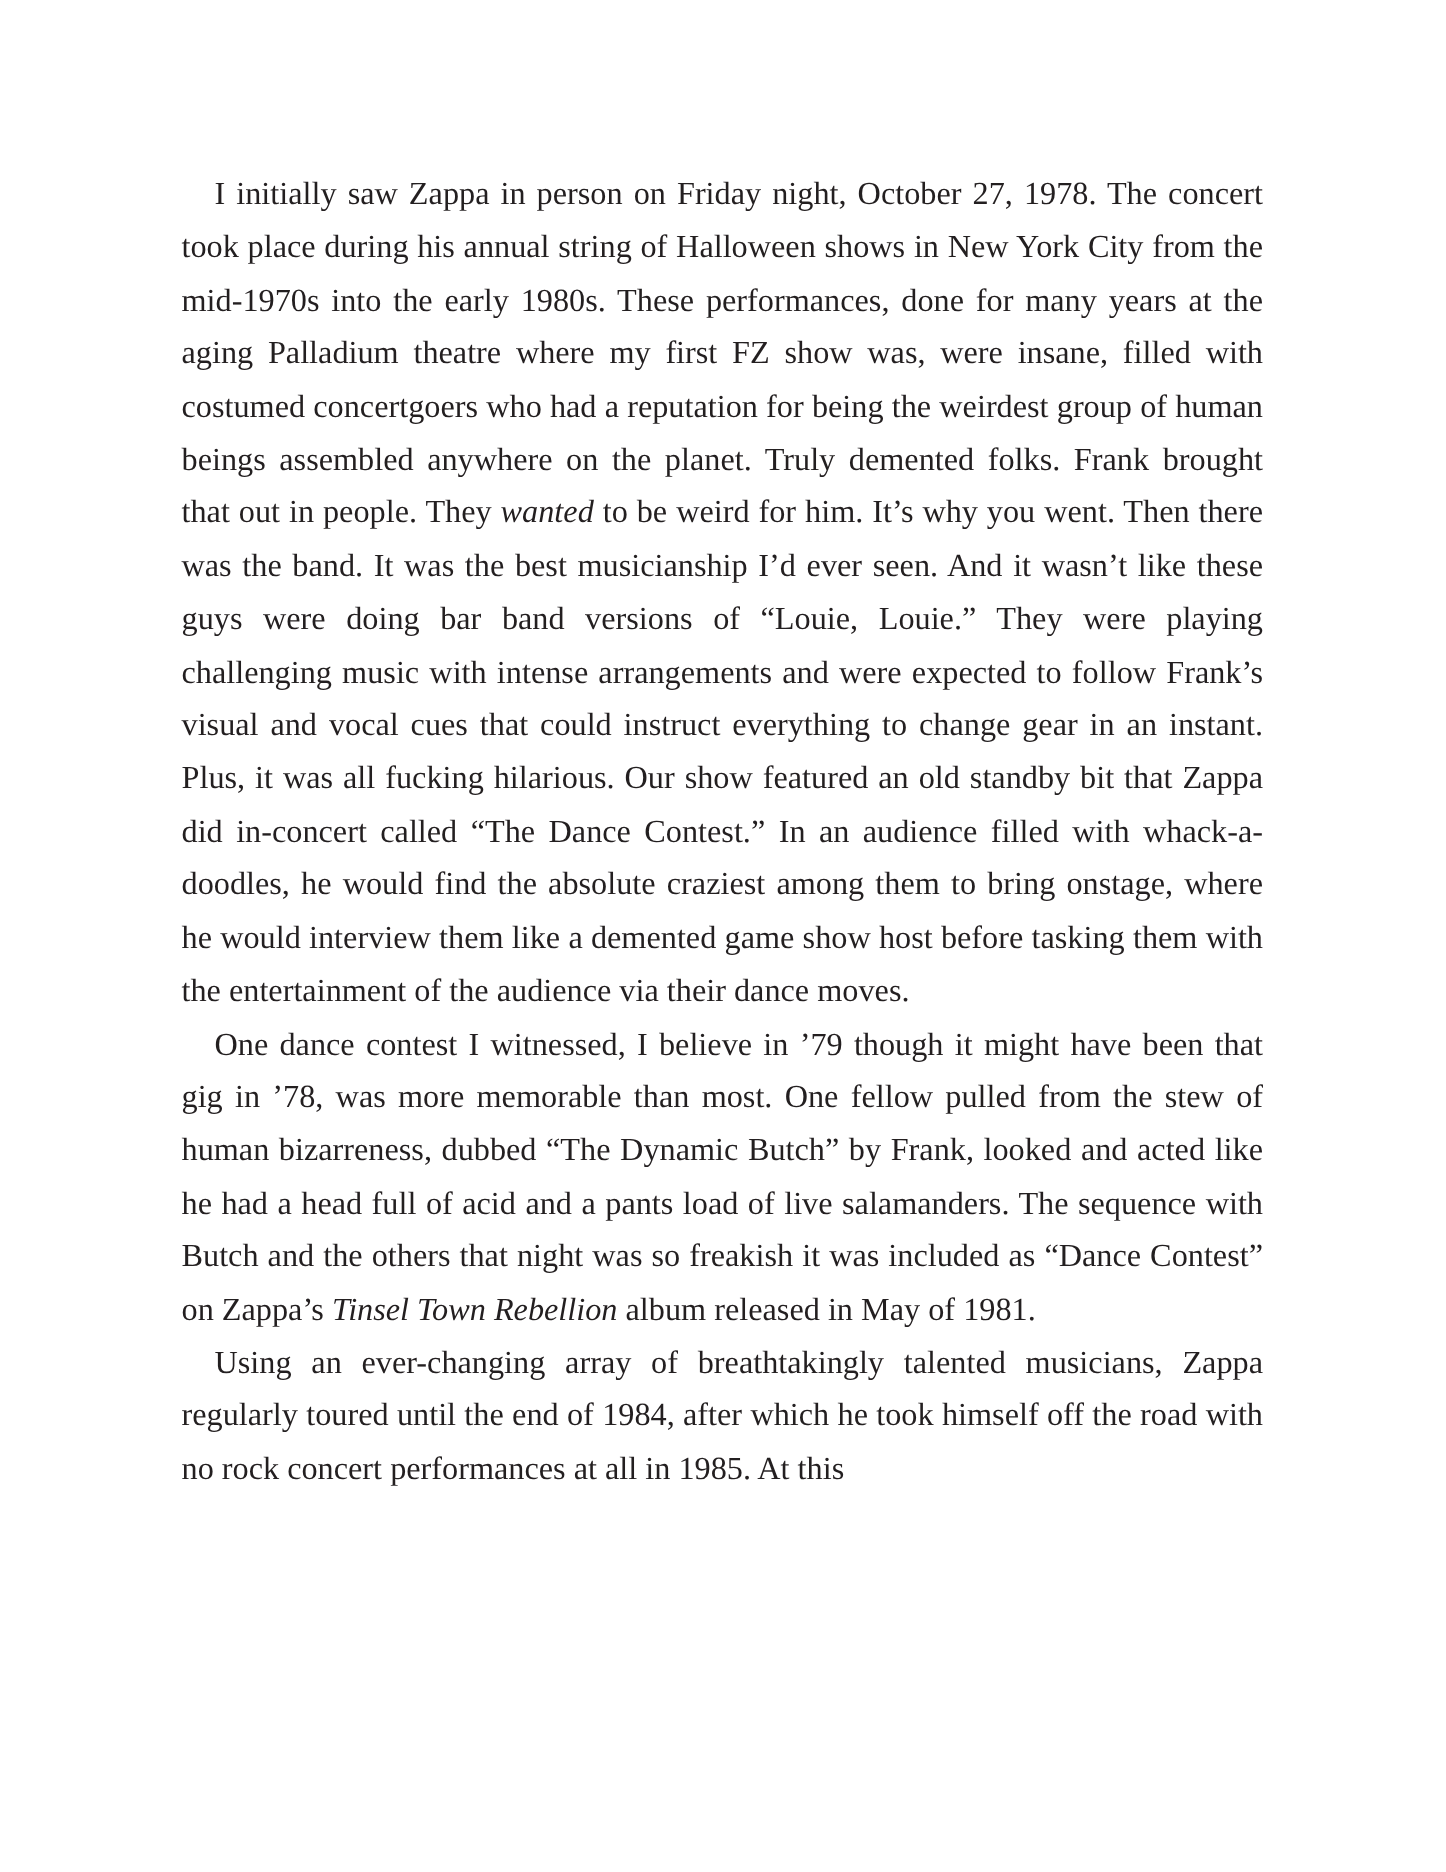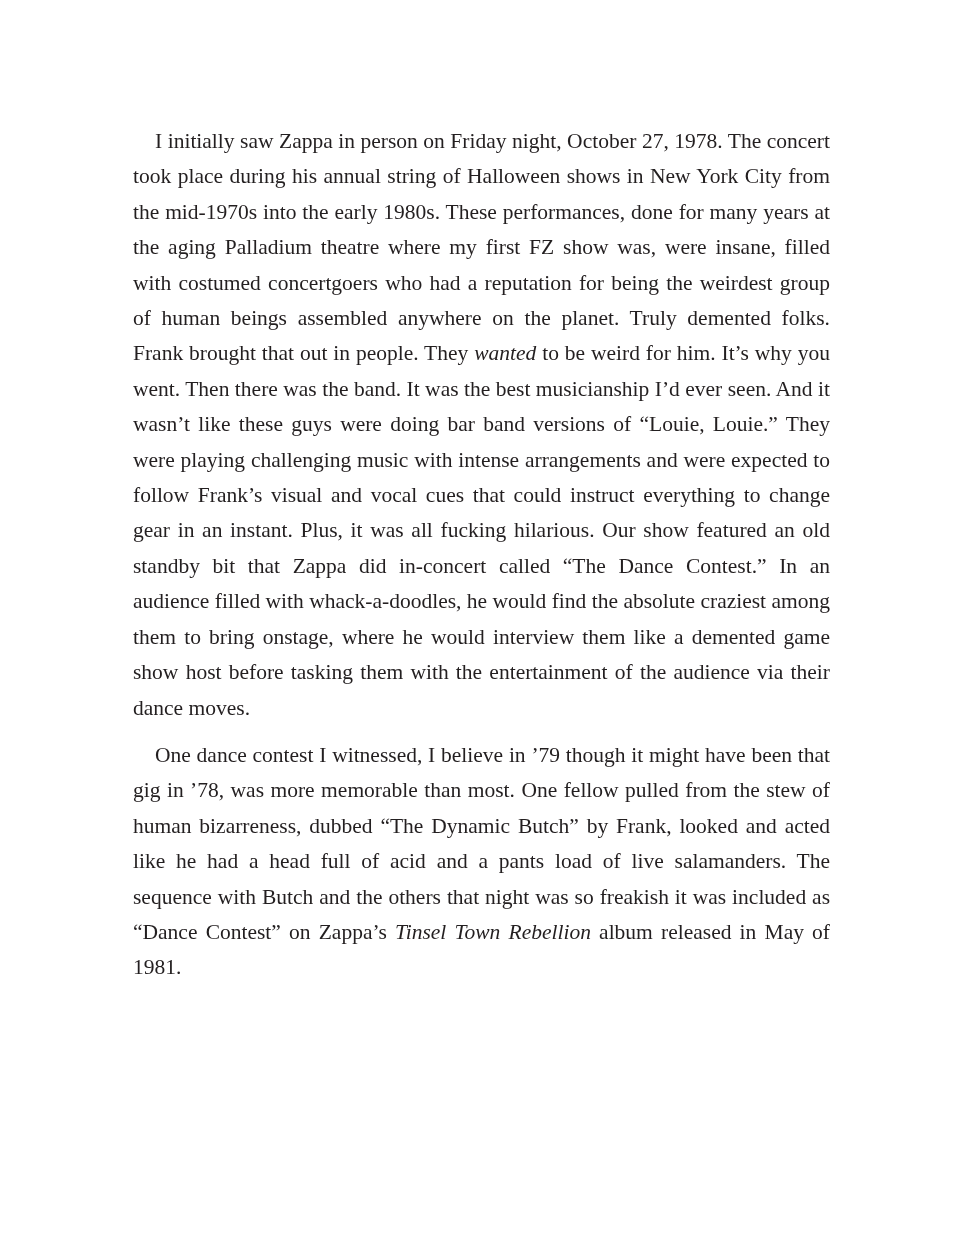--- a/index.html
+++ b/index.html
@@ -13,32 +13,33 @@
       position: relative;
       overflow: hidden;
     }
     .page {
       position: absolute;
       left: 121px;
       top: 112px;
       width: 721px;
     }
     .para {
-      margin: 12px;
+      margin: 0;
       font-family: "Liberation Serif", "DejaVu Serif", serif;
       font-size: 21.5px;
       line-height: 35.4px;
       color: #231f20;
       text-align: justify;
       text-indent: 22px;
       hyphens: none;
     }
     .para em {
       font-style: italic;
     }
   </style>
 </head>
 <body>
 
 <div class="page">
   <p class="para"><span>I initially saw Zappa in person on Friday night, October 27, 1978. The concert took place during his annual string of Halloween shows in New York City from the mid-1970s into the early 1980s. These performances, done for many years at the aging Palladium theatre where my first FZ show was, were insane, filled with costumed concertgoers who had a reputation for being the weirdest group of human beings assembled anywhere on the planet. Truly demented folks. Frank brought that out in people. They </span><em>wanted</em><span> to be weird for him. It’s why you went. Then there was the band. It was the best musicianship I’d ever seen. And it wasn’t like these guys were doing bar band versions of “Louie, Louie.” They were playing challenging music with intense arrangements and were expected to follow Frank’s visual and vocal cues that could instruct everything to change gear in an instant. Plus, it was all fucking hilarious. Our show featured an old standby bit that Zappa did in-concert called “The Dance Contest.” In an audience filled with whack-a-doodles, he would find the absolute craziest among them to bring onstage, where he would interview them like a demented game show host before tasking them with the entertainment of the audience via their dance moves.</span></p>
   <p class="para"><span>One dance contest I witnessed, I believe in ’79 though it might have been that gig in ’78, was more memorable than most. One fellow pulled from the stew of human bizarreness, dubbed “The Dynamic Butch” by Frank, looked and acted like he had a head full of acid and a pants load of live salamanders. The sequence with Butch and the others that night was so freakish it was included as “Dance Contest” on Zappa’s </span><em>Tinsel Town Rebellion</em><span> album released in May of 1981.</span></p>
+  <p class="para last"><span>Using an ever-changing array of breathtakingly talented musicians, Zappa regularly toured until the end of 1984, after which he took himself off the road with no rock concert performances at all in 1985. At this</span></p>
 </div>
 
 </body></html>

